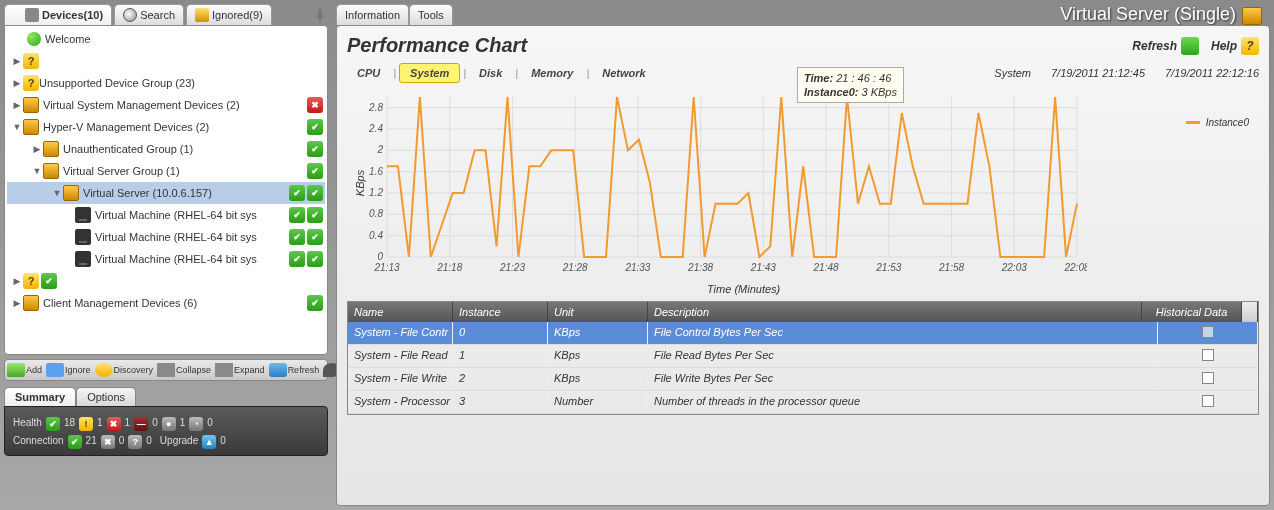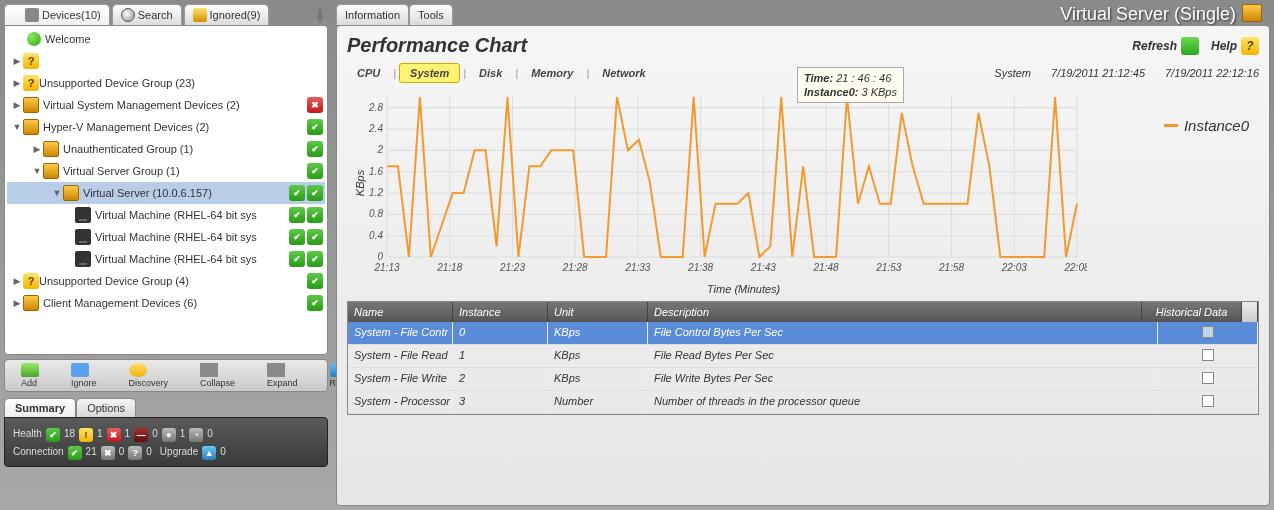--- a/index.html
+++ b/index.html
@@ -4,21 +4,21 @@
 <style>
 * { box-sizing: border-box; margin: 0; padding: 0; font-family: Arial, sans-serif; }
 body { background: linear-gradient(to bottom, #8a8a8a, #a8a8a8); width: 1274px; height: 510px; overflow: hidden; font-size: 11px; color: #333; }
 .app { display: flex; height: 100%; padding: 4px; gap: 8px; }
 .left-panel { width: 324px; display: flex; flex-direction: column; }
 .right-panel { flex: 1; display: flex; flex-direction: column; }
 
 
 .left-tabs { display: flex; gap: 2px; align-items: flex-start; }
 .tab { background: linear-gradient(to bottom, #fdfdfd, #dcdcdc); border: 1px solid #999; border-bottom: none; border-radius: 5px 5px 0 0; padding: 3px 8px; font-size: 11px; cursor: pointer; display: flex; align-items: center; gap: 3px; }
-.tab.active { background: linear-gradient(to bottom, #fff, #f0f0f0); font-weight: normal; padding-left: 20px; }
+.tab.active { background: linear-gradient(to bottom, #fff, #f0f0f0); font-weight: bold; padding-left: 20px; }
 .pin { width: 16px; height: 16px; margin-left: auto; margin-top: 4px; cursor: pointer; }
 
 
 .tree-container { background: #fff; border: 1px solid #888; border-radius: 0 4px 4px 4px; height: 330px; overflow-y: auto; position: relative; }
 .tree { padding: 2px; }
 .tree-row { display: flex; align-items: center; height: 22px; padding: 0 2px; cursor: pointer; }
 .tree-row.selected { background: #b8cde8; }
 .tree-row .arrow { width: 12px; text-align: center; color: #666; font-size: 9px; }
 .tree-row .node-icon { width: 16px; height: 16px; margin-right: 4px; flex-shrink: 0; }
 .tree-row .label { flex: 1; white-space: nowrap; overflow: hidden; text-overflow: ellipsis; }
@@ -27,21 +27,21 @@
 .status-green { background: linear-gradient(to bottom, #5dc94a, #2a9c16); color: #fff; }
 .status-red { background: linear-gradient(to bottom, #e85c5c, #c01818); color: #fff; }
 .icon-welcome { width: 14px; height: 14px; border-radius: 50%; background: radial-gradient(circle at 30% 30%, #8eea5a, #2aa61f); }
 .icon-question { width: 16px; height: 16px; border-radius: 3px; background: linear-gradient(to bottom, #ffe46b, #f5b400); display: flex; align-items: center; justify-content: center; color: #5b4200; font-weight: bold; font-size: 11px; }
 .icon-vm { width: 16px; height: 12px; background: #333; border-radius: 2px; position: relative; }
 .icon-vm::after { content: ''; position: absolute; top: 12px; left: 4px; width: 8px; height: 2px; background: #666; }
 .icon-host { width: 16px; height: 14px; background: linear-gradient(to bottom, #ffc94a, #cc8800); border-radius: 2px; border: 1px solid #996600; }
 
 
 .toolbar { display: flex; background: linear-gradient(to bottom, #eaeaea, #c8c8c8); border: 1px solid #888; border-radius: 4px; margin-top: 4px; }
-.toolbar-btn { flex: 1; display: flex; flex-direction: column; padding: 3px 16px; font-size: 9px; cursor: pointer; gap: 1px; }
+.toolbar-btn { flex: 1; display: flex; flex-direction: row; align-items: center; padding: 3px 2px; font-size: 9px; cursor: pointer; gap: 1px; }
 .toolbar-btn .ticon { width: 18px; height: 14px; }
 .ti-add { background: linear-gradient(to bottom, #9aea6a, #4aa62a); border-radius: 2px; }
 .ti-ignore { background: #5aa1f0; border-radius: 2px; }
 .ti-discovery { background: linear-gradient(to bottom, #ffe070, #f0b000); border-radius: 50%; }
 .ti-collapse { background: #8a8a8a; }
 .ti-expand { background: #8a8a8a; }
 .ti-refresh { background: linear-gradient(to bottom, #6abaf0, #2a80c0); border-radius: 3px; }
 .ti-locate { background: #555; border-radius: 50% 50% 50% 0; }
 
 
@@ -54,21 +54,21 @@
 .badge.green { background: linear-gradient(to bottom, #5dc94a, #2a9c16); color: #fff; }
 .badge.yellow { background: linear-gradient(to bottom, #ffe46b, #f5b400); color: #5b4200; }
 .badge.red { background: linear-gradient(to bottom, #e85c5c, #c01818); color: #fff; }
 .badge.darkred { background: linear-gradient(to bottom, #a03030, #601010); color: #fff; }
 .badge.gray { background: linear-gradient(to bottom, #bbb, #777); color: #fff; }
 .badge.cyan { background: linear-gradient(to bottom, #6acaf0, #2a80c0); color: #fff; }
 
 
 .right-tabs { display: flex; }
 .right-tabs .tab { border-radius: 5px 5px 0 0; }
-.right-title { margin-left: auto; color: #fff; font-size: 18px; text-shadow: 1px 1px 2px #333; display: flex; align-items: flex-start; gap: 6px; padding-right: 8px; }
+.right-title { margin-left: auto; color: #fff; font-size: 18px; text-shadow: 1px 1px 2px #333; display: flex; align-items: flex-end; gap: 6px; padding-right: 8px; }
 
 .content { background: linear-gradient(to bottom, #f6f6f6, #e6e6e6); border: 1px solid #888; border-radius: 4px; flex: 1; display: flex; flex-direction: column; padding: 8px 10px; position: relative; font-style: italic; }
 .content-header { display: flex; align-items: center; }
 .content-header h2 { font-size: 20px; color: #333; font-weight: bold; }
 .content-header .right-links { margin-left: auto; display: flex; gap: 12px; align-items: center; }
 .link-btn { display: flex; align-items: center; gap: 4px; cursor: pointer; font-size: 12px; font-weight: bold; }
 .link-btn .icon-box { width: 18px; height: 18px; border-radius: 3px; }
 .ic-refresh2 { background: linear-gradient(to bottom, #6dda4d, #2aa61f); }
 .ic-help { background: linear-gradient(to bottom, #ffe46b, #f5b400); display: flex; align-items: center; justify-content: center; font-weight: bold; color: #5b4200; }
 
@@ -78,21 +78,21 @@
 .chart-tab { padding: 3px 10px; cursor: pointer; font-weight: bold; color: #444; }
 .chart-tab.active { background: #fff373; border: 1px solid #c9aa00; border-radius: 3px; }
 .sep { color: #999; padding: 0 3px; }
 .chart-time { margin-left: auto; display: flex; gap: 20px; }
 
 
 .chart-area { position: relative; margin-top: 4px; height: 210px; }
 svg.chart { width: 740px; height: 200px; }
 .tooltip { position: absolute; left: 450px; top: -20px; background: #fffdf0; border: 1px solid #aaa; padding: 3px 6px; font-size: 11px; line-height: 14px; }
 .tooltip b { font-weight: bold; }
-.legend { position: absolute; right: 10px; top: 30px; display: flex; align-items: center; gap: 6px; font-size: 15px; }
+.legend { position: absolute; right: 10px; top: 30px; display: flex; align-items: center; gap: 6px; font-size: 10px; }
 .legend-swatch { width: 14px; height: 3px; background: #f29a2e; }
 .x-axis-title { position: absolute; bottom: 2px; left: 360px; font-size: 11px; }
 .y-axis-title { position: absolute; left: 0; top: 90px; transform: rotate(-90deg); font-size: 11px; }
 
 
 .counter-hint { display: flex; align-items: center; margin-top: 6px; padding: 8px 6px; border-top: 1px solid #bbb; }
 .update-btn { margin-left: auto; background: linear-gradient(to bottom, #fefefe, #d8d8d8); border: 1px solid #888; border-radius: 4px; padding: 4px 12px; display: flex; align-items: center; gap: 4px; cursor: pointer; font-size: 12px; font-weight: bold; }
 .update-btn .tri { width: 0; height: 0; border-left: 8px solid #2aa61f; border-top: 5px solid transparent; border-bottom: 5px solid transparent; }
 
 .counter-table { border: 1px solid #888; margin-top: 4px; }
@@ -217,21 +217,20 @@
           <span class="icon-vm node-icon"></span>
           <span class="label">Virtual Machine (RHEL-64 bit sys</span>
           <span class="status">
               <span class="status-icon status-green">✔</span>
               <span class="status-icon status-green">✔</span>
             </span>
         </div>
         <div class="tree-row" style="padding-left:4px">
           <span class="arrow">▶</span>
           <span class="icon-question">?</span>
-          <span class="label">Unsupported Device Group (4)</span>
           <span class="status">
               <span class="status-icon status-green">✔</span>
             </span>
         </div>
         <div class="tree-row" style="padding-left:4px">
           <span class="arrow">▶</span>
           <span class="icon-host node-icon"></span>
           <span class="label">Client Management Devices (6)</span>
           <span class="status">
               <span class="status-icon status-green">✔</span>

